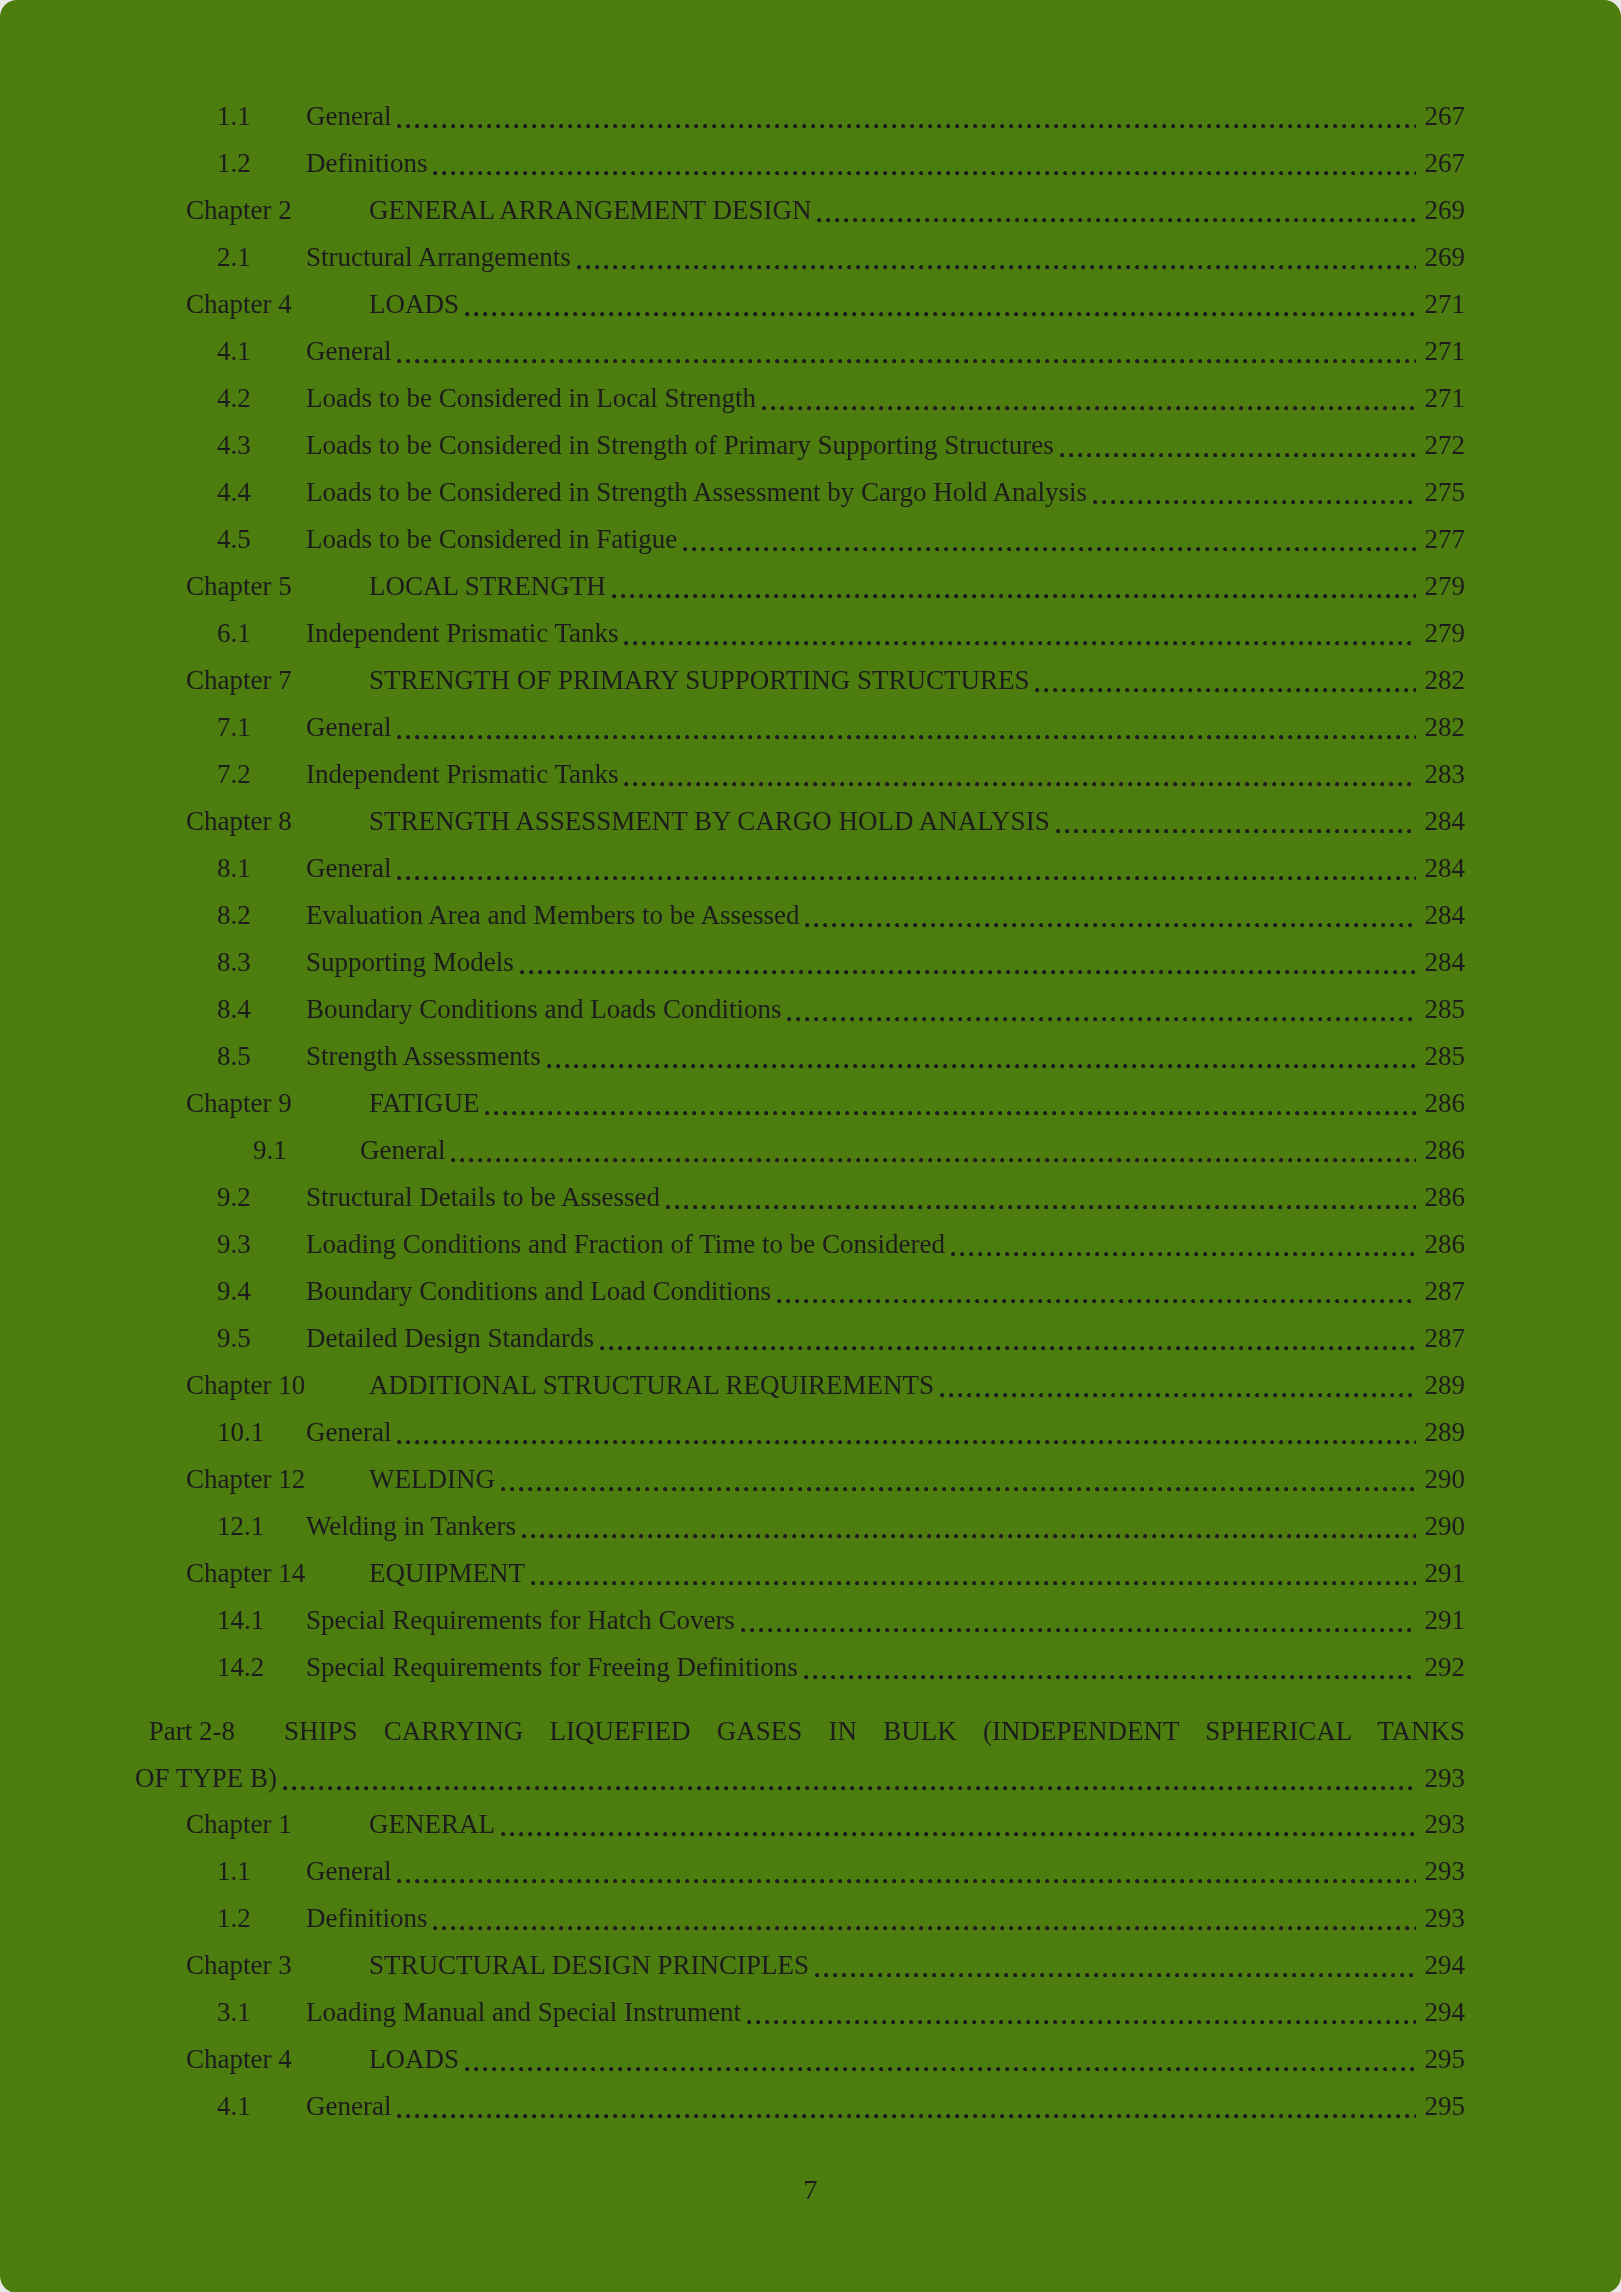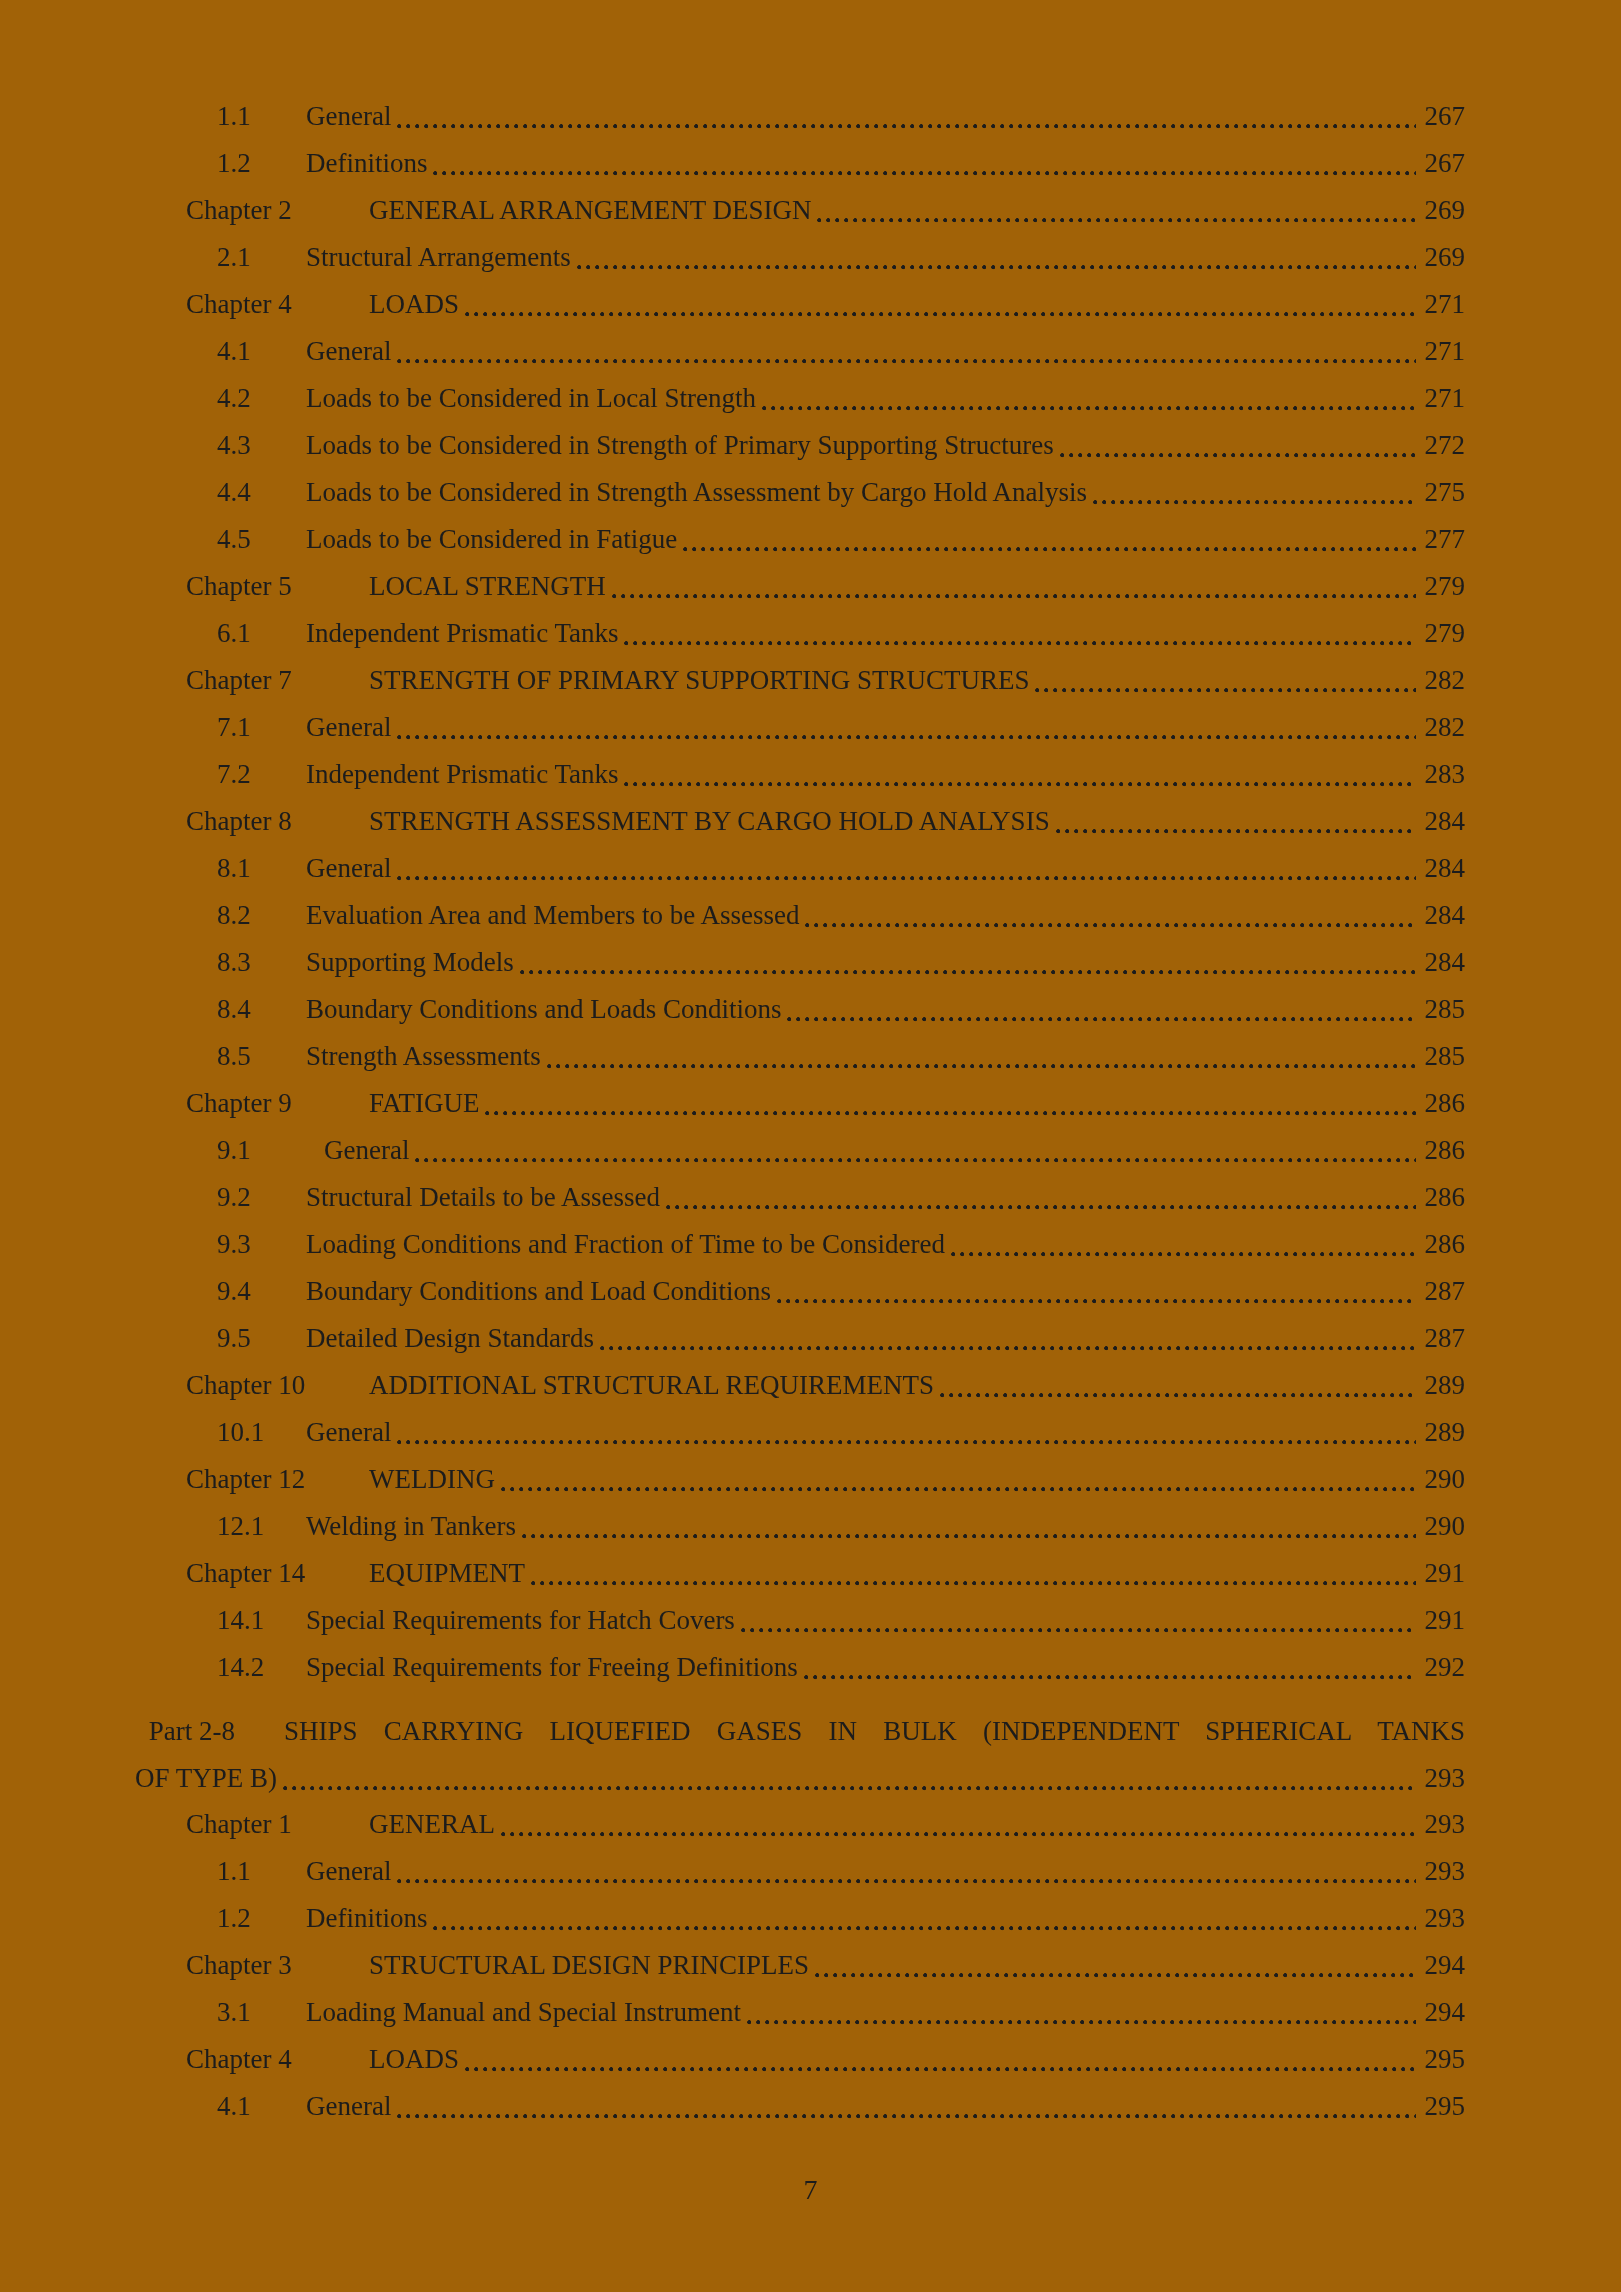--- a/index.html
+++ b/index.html
@@ -23,21 +23,21 @@
     display: flex;
     align-items: baseline;
     height: 47px;
     line-height: 47px;
     white-space: nowrap;
   }
   .row.chapter { padding-left: 51px; }
   .row.chapter .num { flex: none; width: 183px; }
   .row.section { padding-left: 82px; }
   .row.section .num { flex: none; width: 89px; }
-  .row.section.extra .num { width: 107px; }
+  .row.section.extra .num { width: 107px; margin-left: 36px; }
   .title { flex: none; }
   .leader {
     flex: 1 1 auto;
     min-width: 17.6px;
     align-self: flex-end;
     height: 7.8px;
     margin: 0 3.9px 9.8px 5.9px;
     background-image: radial-gradient(circle at 2.2px 4.1px, #1c1c1c 1.7px, transparent 2.3px);
     background-size: 9px 7.8px;
     background-repeat: repeat-x;
@@ -68,21 +68,21 @@
     top: 2166px;
     height: 47px;
     line-height: 47px;
     text-align: center;
     font-size: 28px;
   }
 </style>
 </head>
 <body>
 
-<div class="sheet" style="background: #a16207; color: rgb(28, 28, 28);">
+<div class="sheet" style="background: #4d7c0f; color: rgb(28, 28, 28); border-radius: 17px;">
   <div class="toc" id="toc-list">
       <div class="row section">
         <span class="num">1.1</span>
         <span class="title">General</span>
         <span class="leader"></span>
         <span class="page">267</span>
       </div>
       <div class="row section">
         <span class="num">1.2</span>
         <span class="title">Definitions</span>

